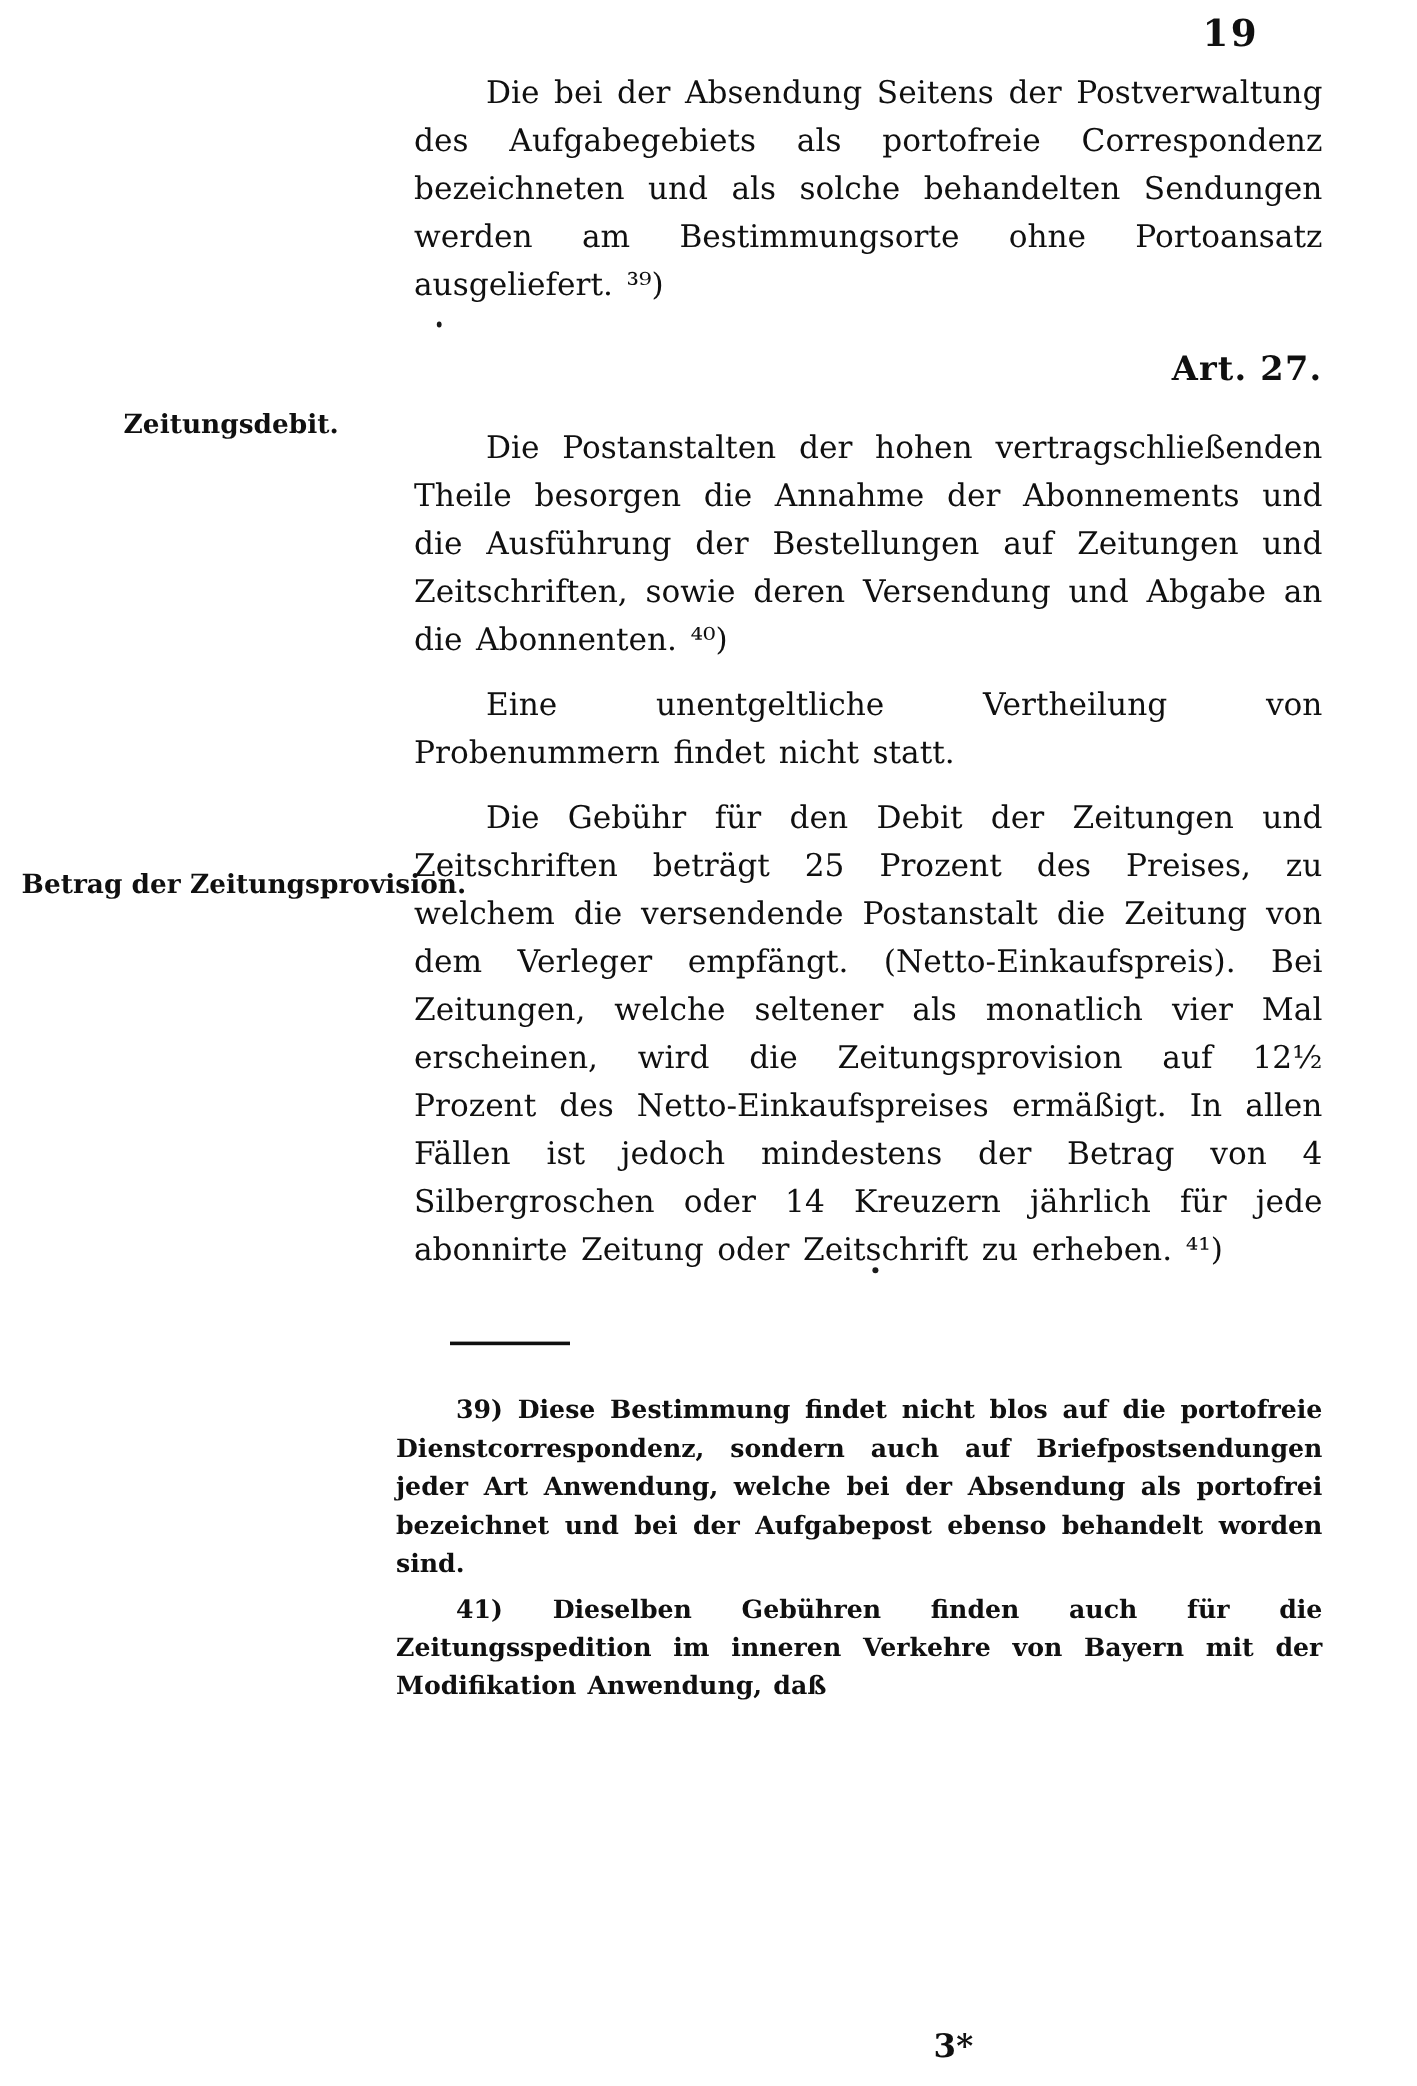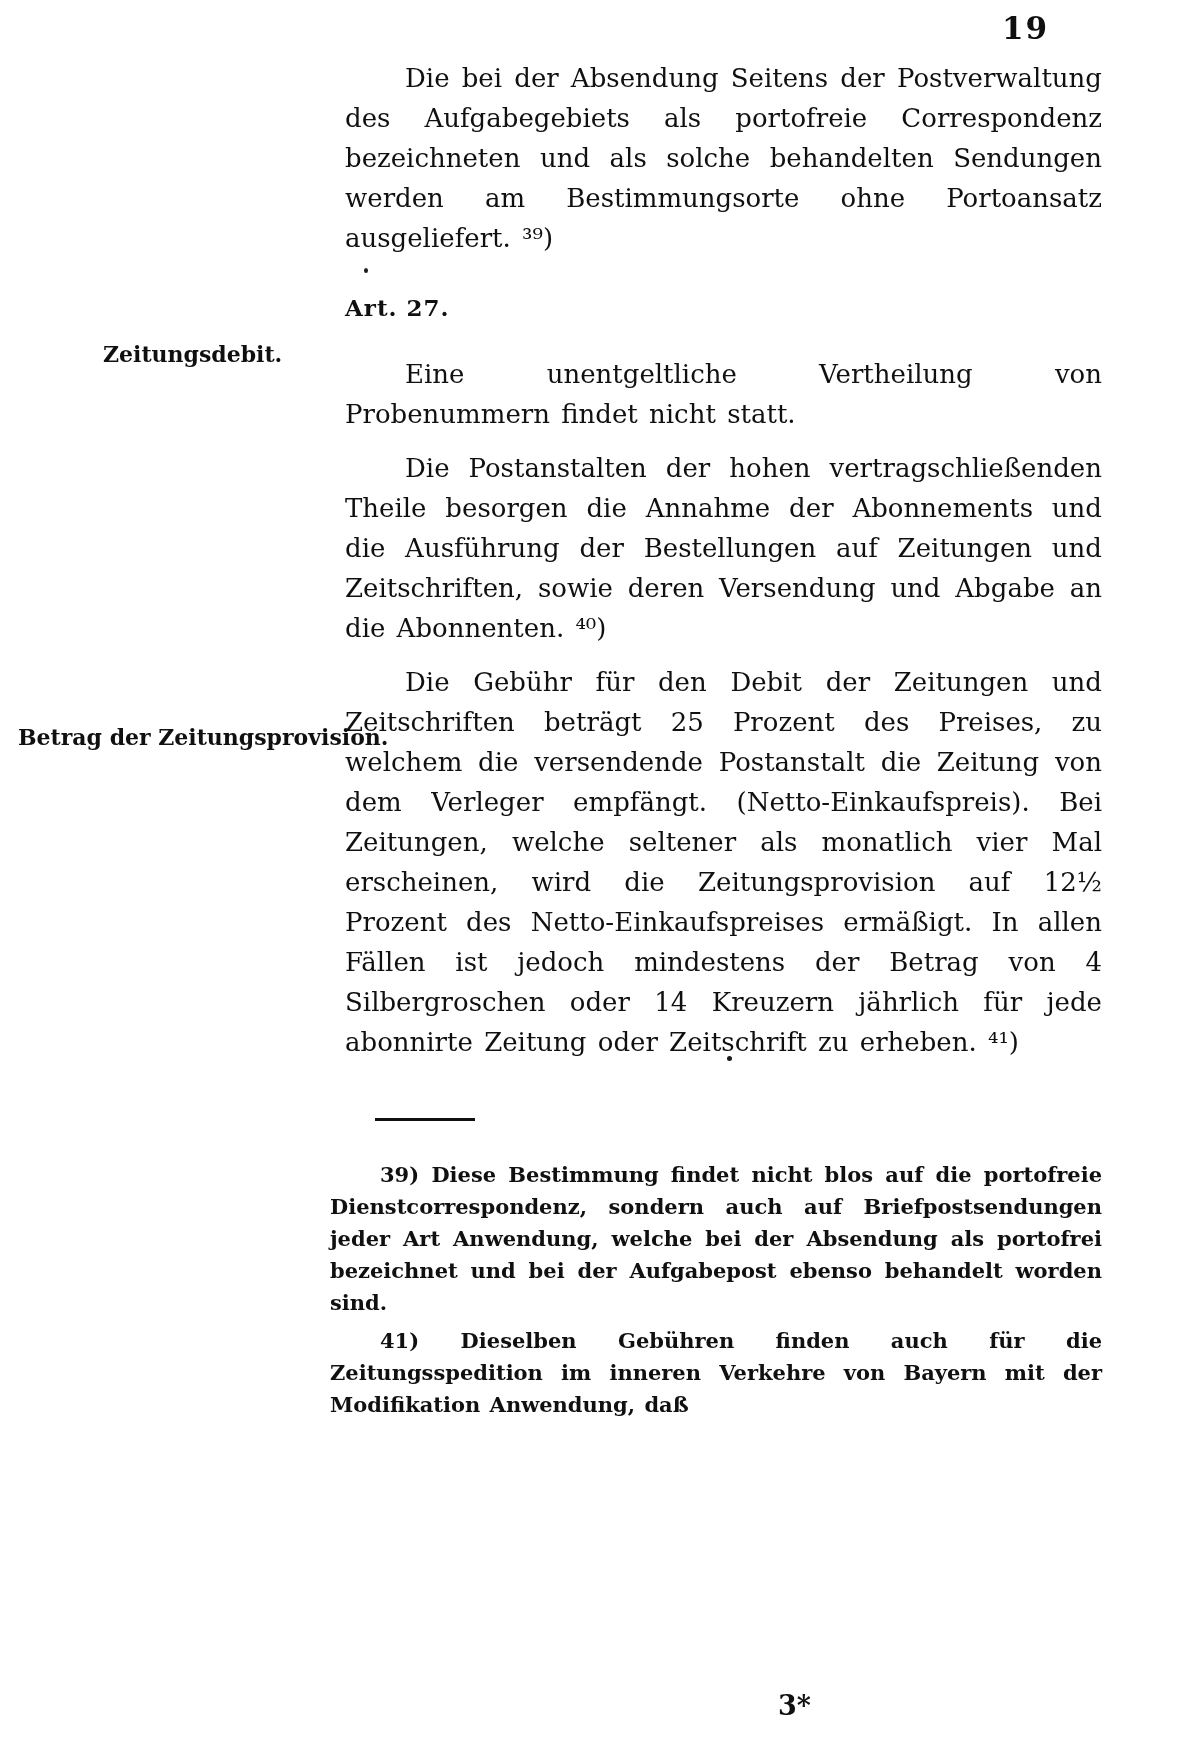--- a/index.html
+++ b/index.html
@@ -46,24 +46,24 @@
     font-size: 26px;
     font-weight: 400;
     line-height: 40px;
     text-align: justify;
     text-indent: 60px;
     word-spacing: 3px;
   }
   .body-para + .body-para { margin-top: 14px; }
   .art-heading {
     margin: 30px 0 26px 0;
-    font-size: 23px;
+    font-size: 28px;
     font-weight: 700;
     line-height: 40px;
-    text-align: left;
+    text-align: right;
     letter-spacing: 1px;
   }
   .footnote-rule {
     margin: 56px 0 0 30px;
     width: 100px;
     height: 0;
     border-top: 3px solid #101010;
   }
   .footnotes {
     margin-top: 38px;
@@ -105,23 +105,23 @@
   <div class="margin-note note-1">Zeitungsdebit.</div>
 
   <div class="margin-note note-2">Betrag der Zeitungsprovision.</div>
 
   <div class="text-column">
 
     <p class="body-para">Die bei der Absendung Seitens der Postverwaltung des Aufgabegebiets als portofreie Correspondenz bezeichneten und als solche behandelten Sendungen werden am Bestimmungsorte ohne Portoansatz ausgeliefert. ³⁹)</p>
 
     <h2 class="art-heading">Art. 27.</h2>
 
+    <p class="body-para">Die Postanstalten der hohen vertragschließenden Theile besorgen die Annahme der Abonnements und die Ausführung der Bestellungen auf Zeitungen und Zeitschriften, sowie deren Versendung und Abgabe an die Abonnenten. ⁴⁰)</p>
+
     <p class="body-para">Eine unentgeltliche Vertheilung von Probenummern findet nicht statt.</p>
-
-    <p class="body-para">Die Postanstalten der hohen vertragschließenden Theile besorgen die Annahme der Abonnements und die Ausführung der Bestellungen auf Zeitungen und Zeitschriften, sowie deren Versendung und Abgabe an die Abonnenten. ⁴⁰)</p>
 
 
     <p class="body-para">Die Gebühr für den Debit der Zeitungen und Zeitschriften beträgt 25 Prozent des Preises, zu welchem die versendende Postanstalt die Zeitung von dem Verleger empfängt. (Netto-Einkaufspreis). Bei Zeitungen, welche seltener als monatlich vier Mal erscheinen, wird die Zeitungsprovision auf 12½ Prozent des Netto-Einkaufspreises ermäßigt. In allen Fällen ist jedoch mindestens der Betrag von 4 Silbergroschen oder 14 Kreuzern jährlich für jede abonnirte Zeitung oder Zeitschrift zu erheben. ⁴¹)</p>
 
     <div class="footnote-rule"></div>
 
     <div class="footnotes">
 
       <p class="footnote-para"><span>39)</span> <span>Diese Bestimmung findet nicht blos auf die portofreie Dienstcorrespondenz, sondern auch auf Briefpostsendungen jeder Art Anwendung, welche bei der Absendung als portofrei bezeichnet und bei der Aufgabepost ebenso behandelt worden sind.</span></p>
 

